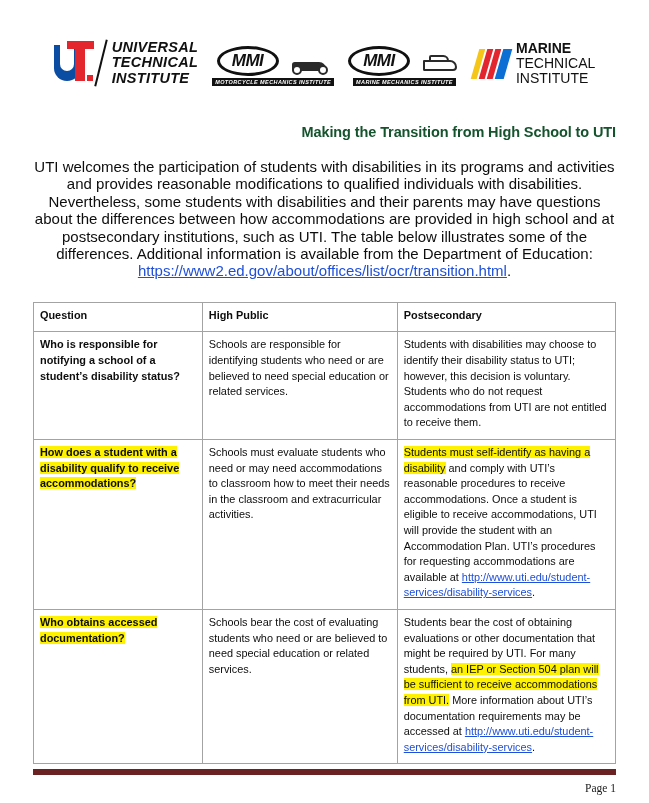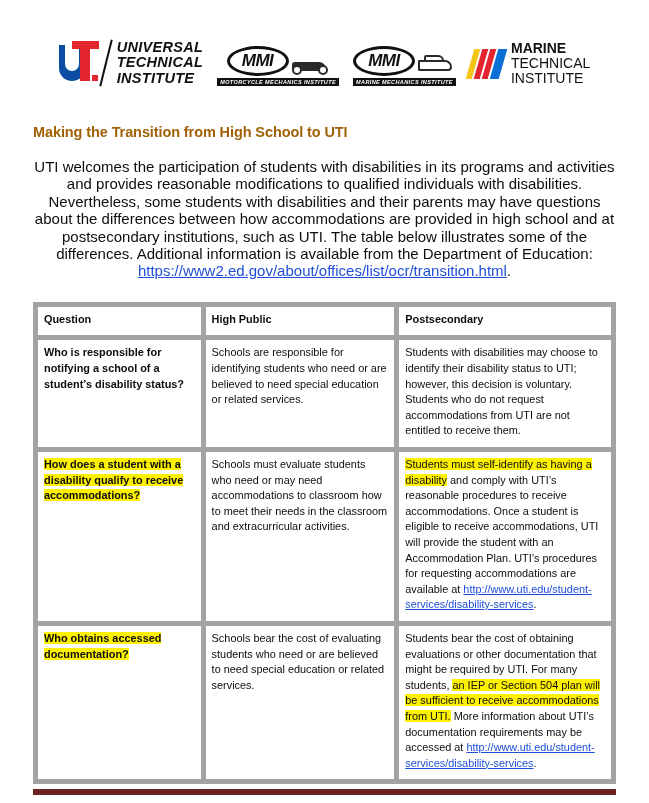--- a/index.html
+++ b/index.html
@@ -79,21 +79,21 @@
     font-weight: bold;
     font-style: italic;
     font-size: 14.5px;
     line-height: 15.5px;
     letter-spacing: 0.3px;
     color: #111;
   }
 
   
   .mmi-logo { display: flex; flex-direction: column; align-items: center; }
-  .mmi-row { display: flex; align-items: flex-end; gap: 1px; }
+  .mmi-row { display: flex; align-items: flex-end; gap: 11px; }
   .mmi-oval {
     border: 3px solid #111;
     border-radius: 50%;
     width: 62px; height: 30px;
     display: flex; align-items: center; justify-content: center;
     font-weight: bold; font-style: italic;
     font-size: 17px;
     letter-spacing: -0.5px;
     color: #111;
   }
@@ -158,25 +158,25 @@
     line-height: 15px;
     color: #111;
   }
   .nascar-words .l2, .nascar-words .l3 { font-weight: normal; }
 
   
   .page {
     padding: 0 33px;
   }
   h1.doc-title {
-    text-align: left;
+    text-align: right;
     font-size: 14.5px;
     font-weight: bold;
     margin: 28px 0 18px 0;
-    color: #a16207;
+    color: #14532d;
     letter-spacing: -0.1px;
   }
   p.intro {
     font-size: 15px;
     line-height: 17.4px;
     margin: 0 0 22px 0;
     text-align: center;
     color: #0d0d0d;
   }
   a.link {
@@ -184,21 +184,21 @@
     text-decoration: underline;
   }
 
   
   table.comparison {
     border-collapse: collapse;
     width: 100%;
     table-layout: fixed;
   }
   table.comparison td, table.comparison th {
-    border: 5px solid #a3a3a3;
+    border: 1px solid #a3a3a3;
     vertical-align: top;
     padding: 5px 6px 8px 6px;
     font-size: 10.9px;
     line-height: 15.6px;
     text-align: left;
     color: #0d0d0d;
   }
   table.comparison th { font-weight: bold; }
   col.c1 { width: 29%; }
   col.c2 { width: 33.5%; }

